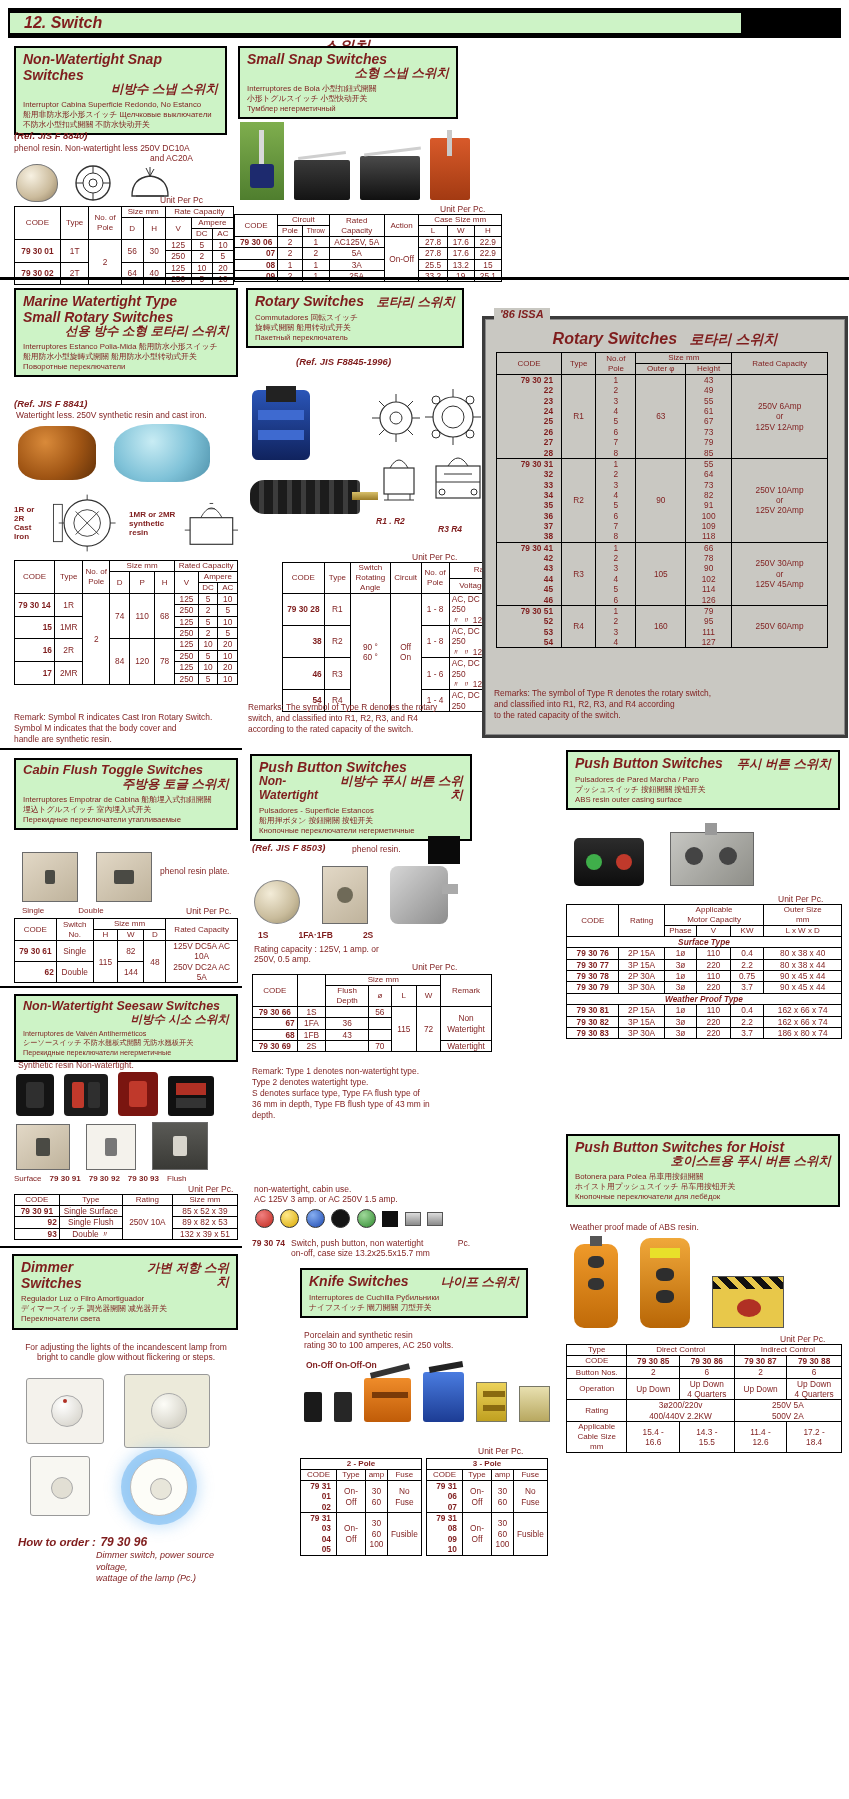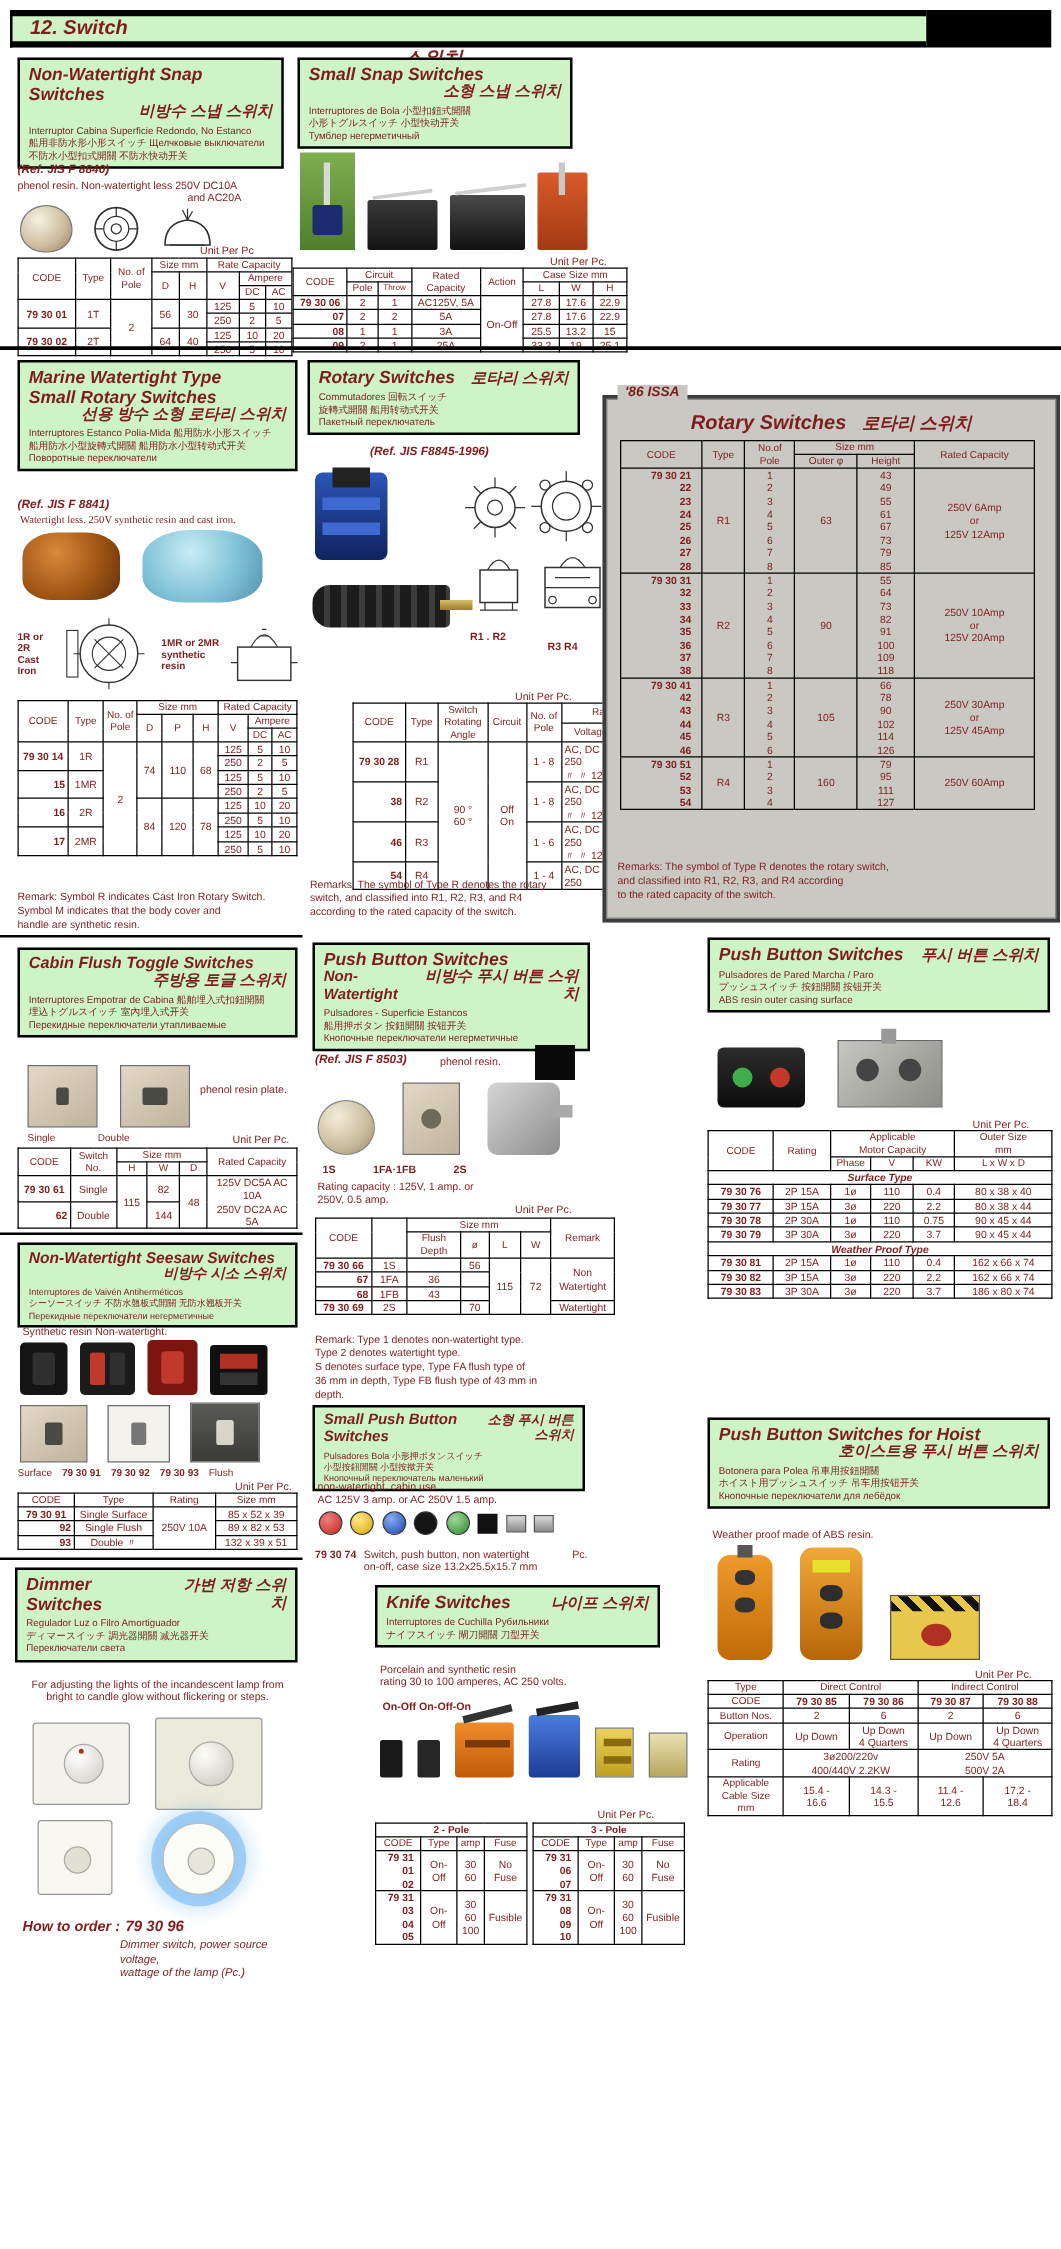--- a/index.html
+++ b/index.html
@@ -203,21 +203,21 @@
 
   <div class="abs gbox" style="left:14px;top:288px;width:224px;">
     <div class="gtitle">Marine Watertight Type</div>
     <div class="gtitle">Small Rotary Switches</div>
     <div class="gko">선용 방수 소형 로타리 스위치</div>
     <div class="gsub">Interruptores Estanco Polia-Mida  船用防水小形スイッチ
 船用防水小型旋轉式開關 船用防水小型转动式开关
 Поворотные переключатели</div>
   </div>
   <div class="abs ref" style="left:14px;top:398px;">(Ref. JIS F 8841)</div>
-  <div class="abs small" style="left:16px;top:410px;font-family:Liberation Serif, serif;">Watertight  less. 250V  synthetic resin and cast iron.</div>
+  <div class="abs small" style="left:16px;top:410px;">Watertight  less. 250V  synthetic resin and cast iron.</div>
   <div class="abs" style="left:18px;top:424px;width:218px;display:flex;gap:18px;align-items:center;">
     <div class="ph" style="width:78px;height:54px;border-radius:35% 35% 30% 30%;background:radial-gradient(circle at 35% 30%,#d98a3a,#a05514 55%,#5f2f08);"></div>
     <div class="ph" style="width:96px;height:58px;border-radius:40% 40% 35% 35%;background:radial-gradient(circle at 40% 30%,#c8ecf4,#7fc2d8 55%,#4e91aa);"></div>
   </div>
   <div class="abs" style="left:14px;top:490px;width:226px;display:flex;align-items:center;gap:4px;">
     <div class="lbl pre" style="font-weight:bold;">1R or 2R
 Cast Iron</div>
     <svg width="86" height="66" viewBox="0 0 86 66">
       <circle cx="43" cy="33" r="26" fill="none" stroke="#333" stroke-width="1.3"></circle>
       <circle cx="43" cy="33" r="15" fill="none" stroke="#333"></circle>
@@ -320,21 +320,21 @@
   <div class="abs gbox" style="left:246px;top:288px;width:218px;">
     <div style="display:flex;justify-content:space-between;align-items:baseline;">
       <span class="gtitle">Rotary Switches</span>
       <span class="gko">로타리 스위치</span>
     </div>
     <div class="gsub">Commutadores   回転スイッチ
 旋轉式開關    船用转动式开关
 Пакетный переключатель</div>
   </div>
   <div class="abs ref" style="left:296px;top:356px;">(Ref. JIS F8845-1996)</div>
-  <div class="abs" style="left:248px;top:372px;width:226px;height:160px;">
+  <div class="abs" style="left:248px;top:384px;width:226px;height:160px;font-style:italic;">
     <div class="ph" style="position:absolute;left:4px;top:6px;width:58px;height:70px;background:linear-gradient(#2a55b8,#10235e);border-radius:6px;">
       <div style="position:absolute;left:14px;top:-4px;width:30px;height:16px;background:#222;"></div>
       <div style="position:absolute;left:6px;top:20px;width:46px;height:10px;background:#3e6ad0;"></div>
       <div style="position:absolute;left:6px;top:40px;width:46px;height:10px;background:#3e6ad0;"></div>
     </div>
     <div class="ph" style="position:absolute;left:2px;top:96px;width:110px;height:34px;background:repeating-linear-gradient(90deg,#1c1c1c 0 9px,#3c3c3c 9px 14px);border-radius:14px 4px 4px 14px;">
       <div style="position:absolute;right:-18px;top:12px;width:26px;height:8px;background:linear-gradient(#d8c06a,#9a7c28);"></div>
     </div>
     <svg width="52" height="52" viewBox="0 0 52 52" style="position:absolute;left:122px;top:8px;">
       <circle cx="26" cy="26" r="16" fill="none" stroke="#333" stroke-width="1.2"></circle>
@@ -861,29 +861,20 @@
       <td style="font-weight:bold;">79 30 83</td>
       <td>3P 30A</td>
       <td>3ø</td>
       <td>220</td>
       <td>3.7</td>
       <td>186 x 80 x 74</td>
     </tr>
   </tbody>
     </table>
 
-  <div class="abs gbox" style="left:250px;top:1124px;width:218px;">
-    <div style="display:flex;justify-content:space-between;align-items:baseline;">
-      <span class="gtitle" style="font-size:12px;">Small Push Button Switches</span>
-      <span class="gko" style="font-size:10.5px;">소형 푸시 버튼 스위치</span>
-    </div>
-    <div class="gsub" style="font-size:7.2px;">Pulsadores Bola  小形押ボタンスイッチ
-小型按鈕開關  小型按揿开关
-Кнопочный переключатель маленький</div>
-  </div>
   <div class="abs small pre" style="left:254px;top:1184px;">non-watertight, cabin use.
 AC 125V 3 amp. or AC 250V 1.5 amp.</div>
   <div class="abs" style="left:254px;top:1208px;width:214px;">
     <span class="btncirc" style="background:radial-gradient(circle at 35% 30%,#f08080,#c0281c);"></span>
     <span class="btncirc" style="background:radial-gradient(circle at 35% 30%,#ffe98a,#d8a800);"></span>
     <span class="btncirc" style="background:radial-gradient(circle at 35% 30%,#86aef0,#1c48b0);"></span>
     <span class="btncirc" style="background:#151515;"></span>
     <span class="btncirc" style="background:radial-gradient(circle at 35% 30%,#9fd89a,#2e8a2e);"></span>
     <span style="display:inline-block;width:16px;height:16px;background:#101010;margin:1px;vertical-align:middle;"></span>
     <span style="display:inline-block;width:14px;height:12px;background:linear-gradient(#dcdcdc,#8a8a8a);border:1px solid #555;margin:1px;vertical-align:middle;"></span>

